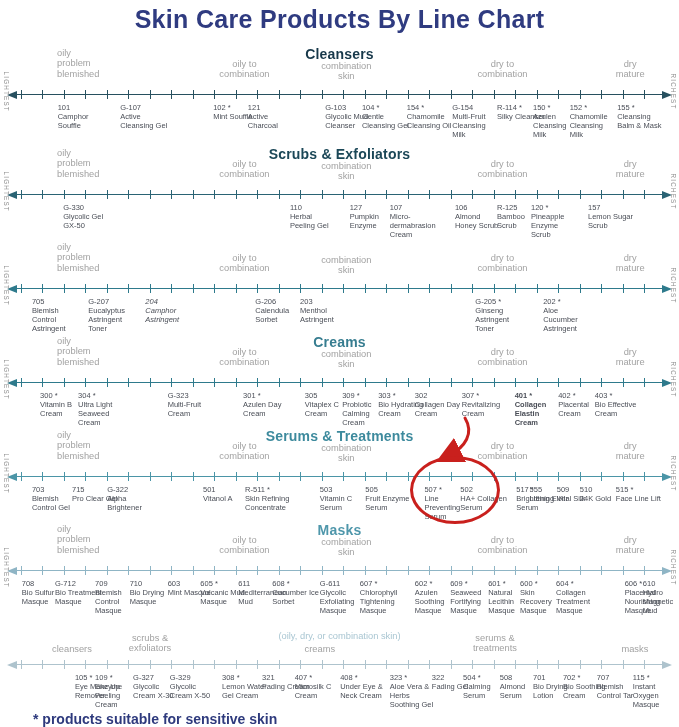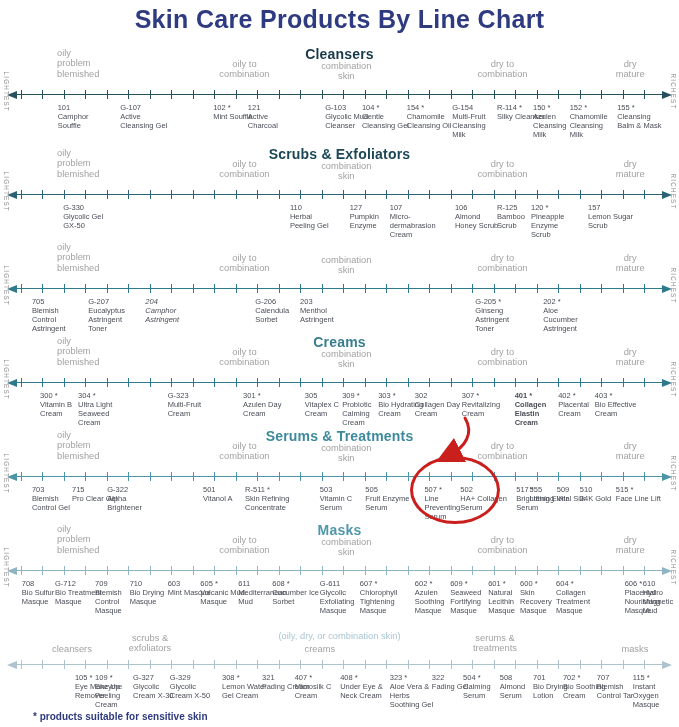--- a/index.html
+++ b/index.html
@@ -45,21 +45,21 @@
   .product {
     position:absolute; top:59px; font-size:7.5px; color:#4a4e57;
     line-height:1.2; max-width:48px; z-index:1;
   }
   .pcode, .pname { display:block; }
   .red-circle {
     position:absolute; left:60.4%; top:30px; width:84px; height:62px;
     border:3.5px solid #c9201d; border-radius:50%; z-index:2;
   }
   .red-arrow { position:absolute; left:63.5%; top:-12px; width:44px; height:50px; z-index:2; }
-  .footnote { margin:3px 0 0 33px; font-size:10px; font-weight:bold; color:#2e3a7d; }
+  .footnote { margin:3px 0 0 33px; font-size:14px; font-weight:bold; color:#2e3a7d; }
 </style>
 </head>
 <body>
 
 <div id="stage">
   <div class="page-title">Skin Care Products By Line Chart</div>
   <div id="chart-sections">
       <div class="section" style="--ax: #27505f;">
         <div class="sec-title" style="color: rgb(23, 56, 74);">Cleansers</div>
         <div class="skin-label" style="left: 8.4%; top: 4px;">oily

